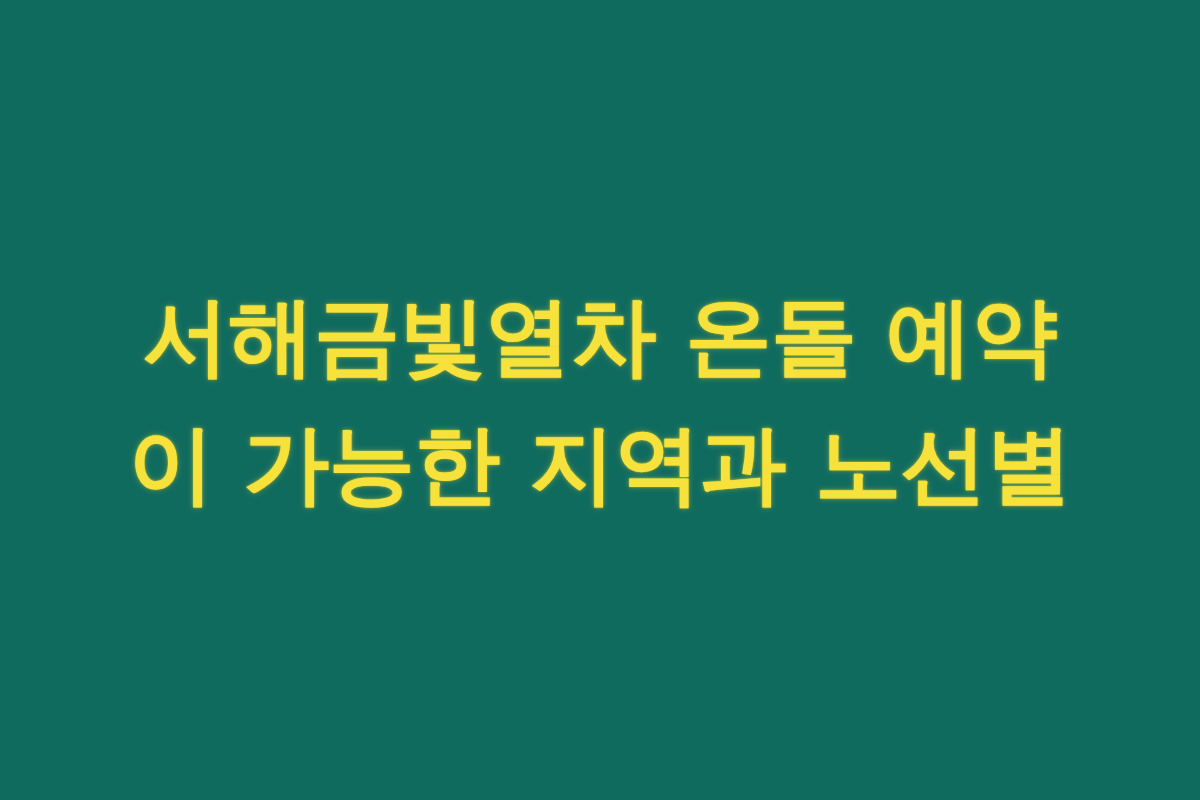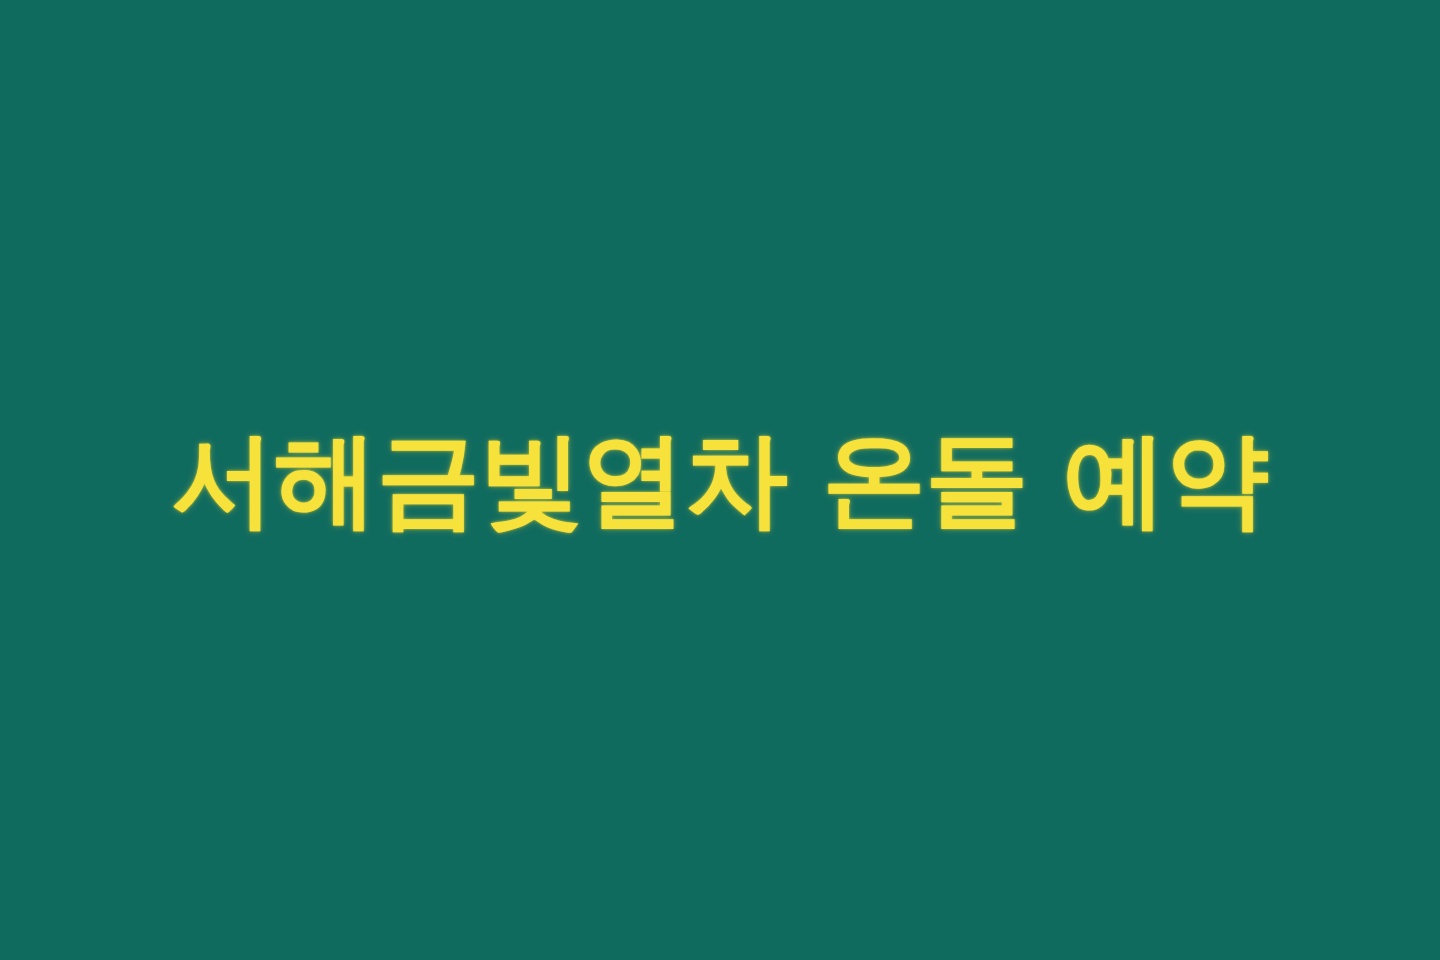--- a/index.html
+++ b/index.html
@@ -49,15 +49,16 @@
     white-space: pre;
   }
 </style>
 </head>
 <body>
 
 <div id="banner" style="background-color: rgb(16, 107, 95);">
 
   <h1 id="headline" style="color: rgb(247, 226, 60);">
     <span class="hl-line">서해금빛열차 온돌 예약</span>
+    <span class="hl-line">이 가능한 지역과 노선별</span>
   </h1>
 
 </div>
 
 </body></html>

